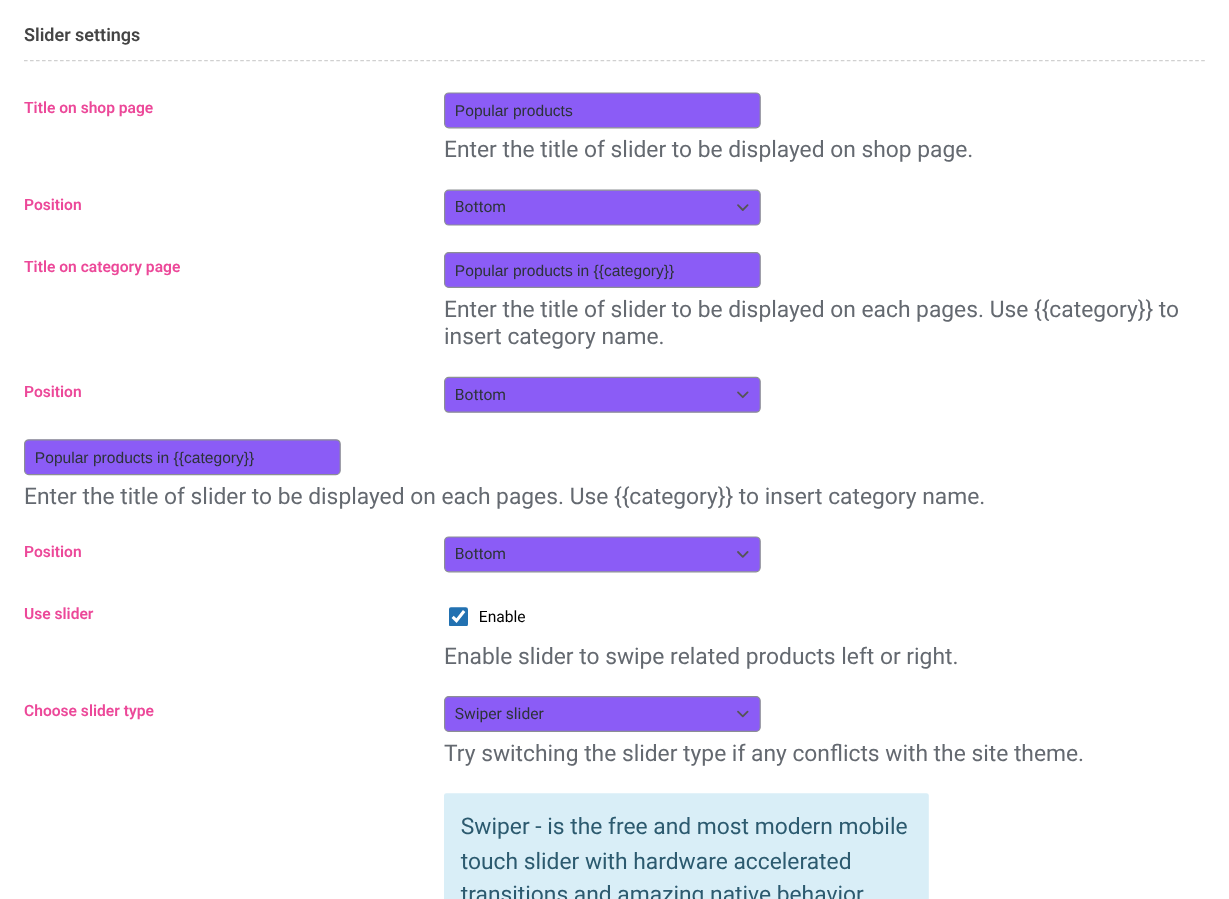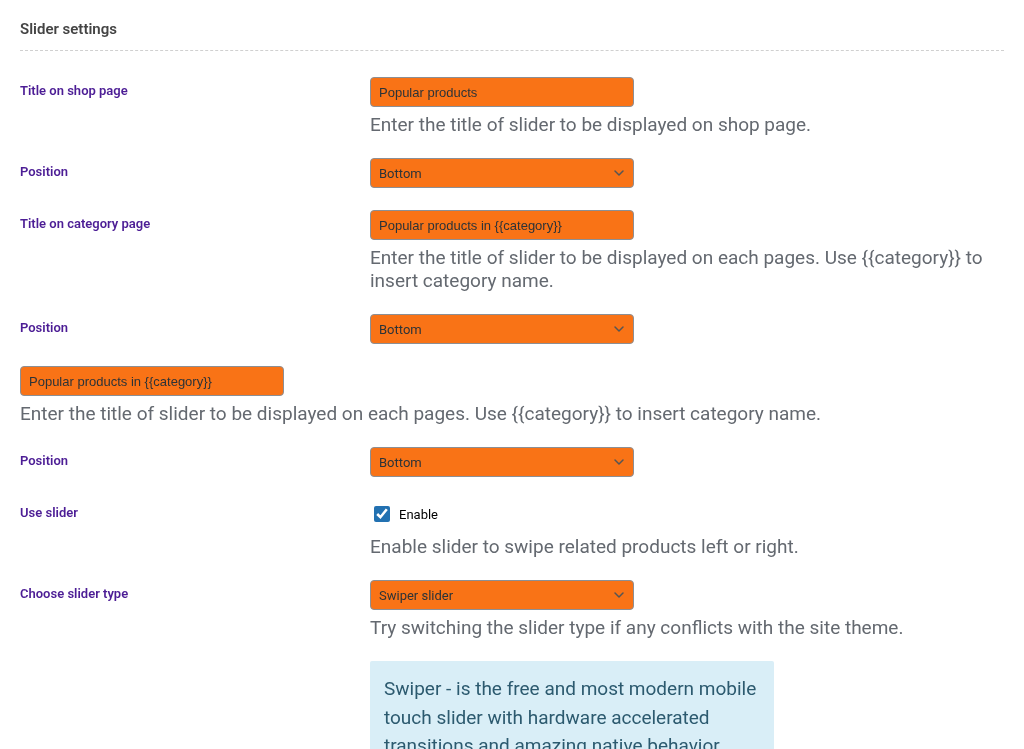--- a/index.html
+++ b/index.html
@@ -24,31 +24,31 @@
       display: flex;
       align-items: flex-start;
       margin-bottom: 22px;
     }
     .form-label-col {
       width: 350px;
       min-width: 350px;
       padding-top: 6px;
       font-weight: 600;
       font-size: 13px;
-      color: #4c1d95;
+      color: #ec4899;
     }
     .form-field-col {
       flex: 1;
     }
     input[type="text"], .select-wrap {
       width: 264px;
       height: 30px;
       border: 1px solid #8c8f94;
       border-radius: 4px;
-      background: #f97316;
+      background: #8b5cf6;
       font-size: 13px;
       padding: 0 8px;
       color: #2c3338;
     }
     .select-wrap {
       display: flex;
       align-items: center;
       justify-content: space-between;
       cursor: pointer;
       position: relative;

